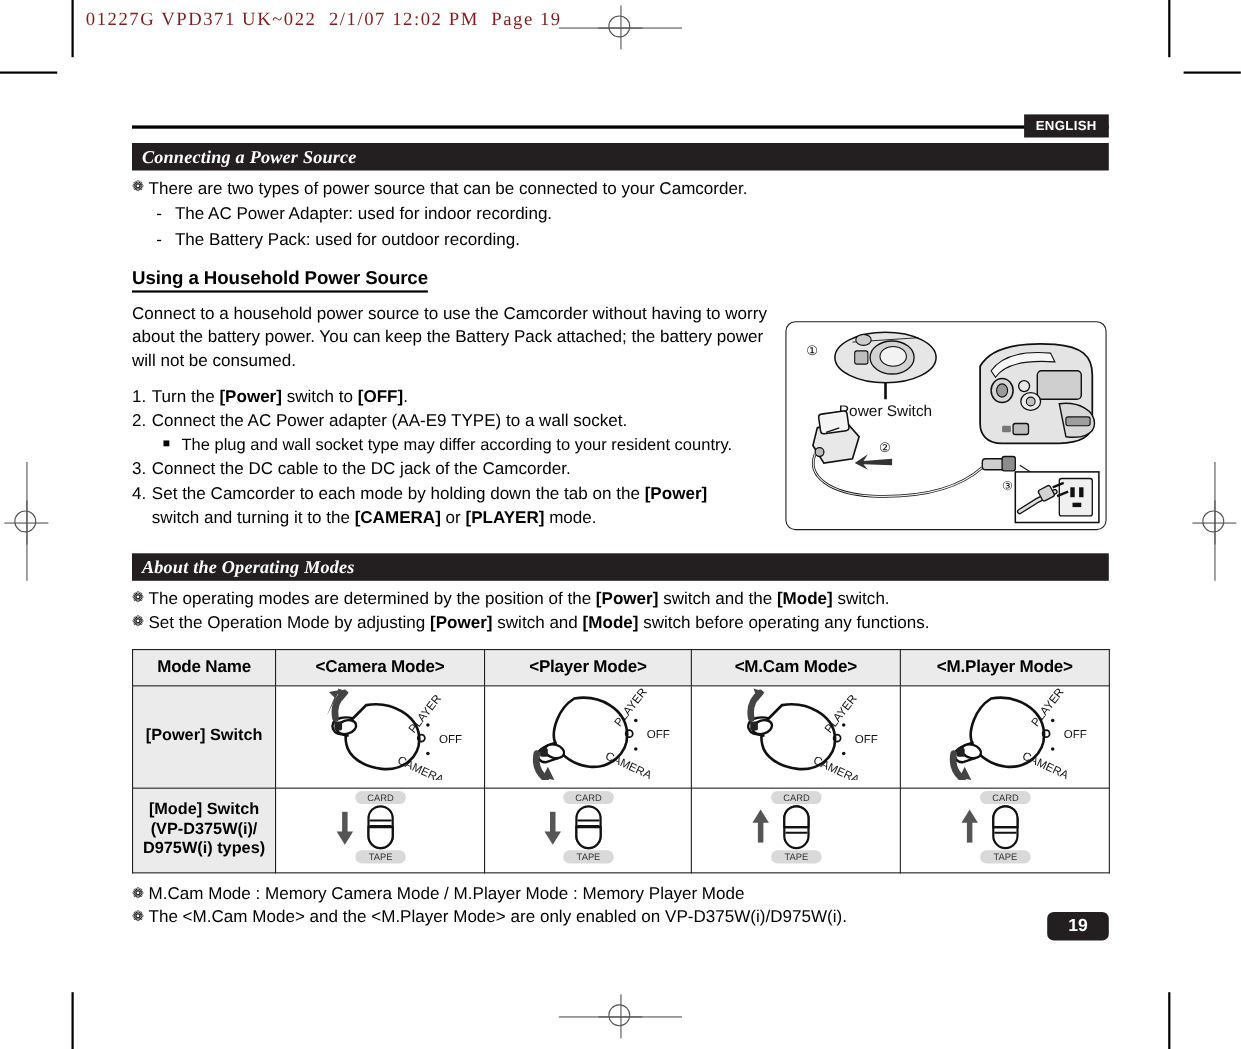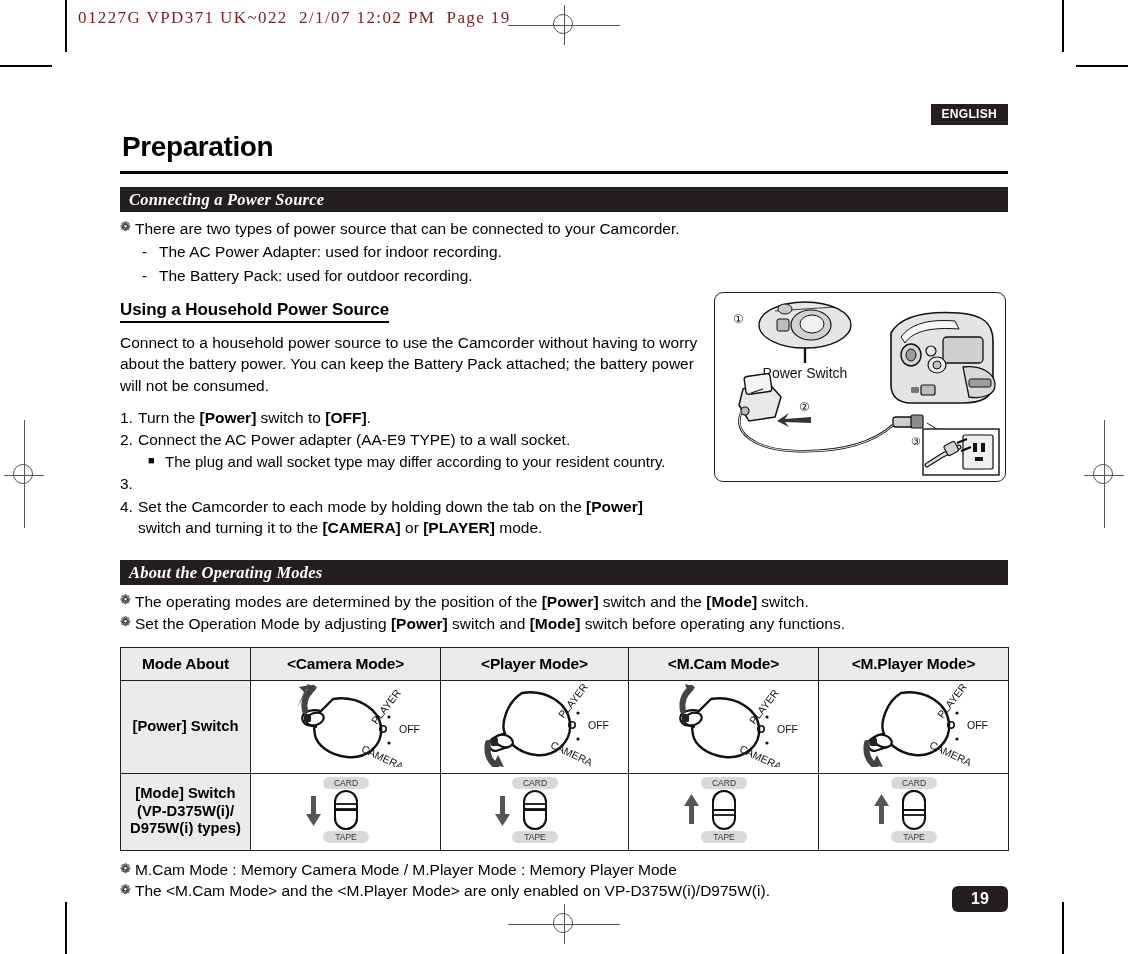--- a/index.html
+++ b/index.html
@@ -133,21 +133,20 @@
   <div class="reg-wide" style="left:508px;top:923.5px;height:1.2px;width:112px;"></div>
   <div class="reg-tall" style="left:23.5px;top:420px;height:108px;"></div>
   <div class="reg-tall" style="left:1103.5px;top:420px;height:108px;"></div>
 
   <div class="slug">01227G VPD371 UK~022  2/1/07 12:02 PM  Page 19</div>
 
   <div class="content">
 
     <div class="lang-badge">ENGLISH</div>
 
-    <div class="chapter-title">Preparation</div>
     <div class="title-rule"></div>
 
     <div class="sec-bar">
       <span>Connecting a Power Source</span>
     </div>
 
     <div class="bullet-row">
       <div class="bullet-glyph">❁</div>
       <div>There are two types of power source that can be connected to your Camcorder.</div>
     </div>
@@ -172,20 +171,21 @@
       <div class="step">
         <div class="step-num">2.</div>
         <div>Connect the AC Power adapter (AA-E9 TYPE) to a wall socket.</div>
       </div>
       <div class="sub-step">
         <div class="sq">■</div>
         <div>The plug and wall socket type may differ according to your resident country.</div>
       </div>
       <div class="step">
         <div class="step-num">3.</div>
+        <div>Connect the DC cable to the DC jack of the Camcorder.</div>
       </div>
       <div class="step">
         <div class="step-num">4.</div>
         <div>Set the Camcorder to each mode by holding down the tab on the <b>[Power]</b></div>
       </div>
       <div class="step-cont">switch and turning it to the <b>[CAMERA]</b> or <b>[PLAYER]</b> mode.</div>
     </div>
 
     <div class="sec-bar" style="margin-top:22px;">
       <span>About the Operating Modes</span>
@@ -204,21 +204,21 @@
       <table class="modes">
         <colgroup>
           <col style="width:130px">
             <col style="width:190px">
             <col style="width:188px">
             <col style="width:190px">
             <col style="width:190px">
         </colgroup>
         <thead>
           <tr>
-            <td>Mode About</td>
+            <td>Mode Name</td>
             <td>&lt;Camera Mode&gt;</td>
             <td>&lt;Player Mode&gt;</td>
             <td>&lt;M.Cam Mode&gt;</td>
             <td>&lt;M.Player Mode&gt;</td>
           </tr>
         </thead>
         <tbody>
 
           <tr>
             <td class="rowlabel">[Power] Switch</td>

